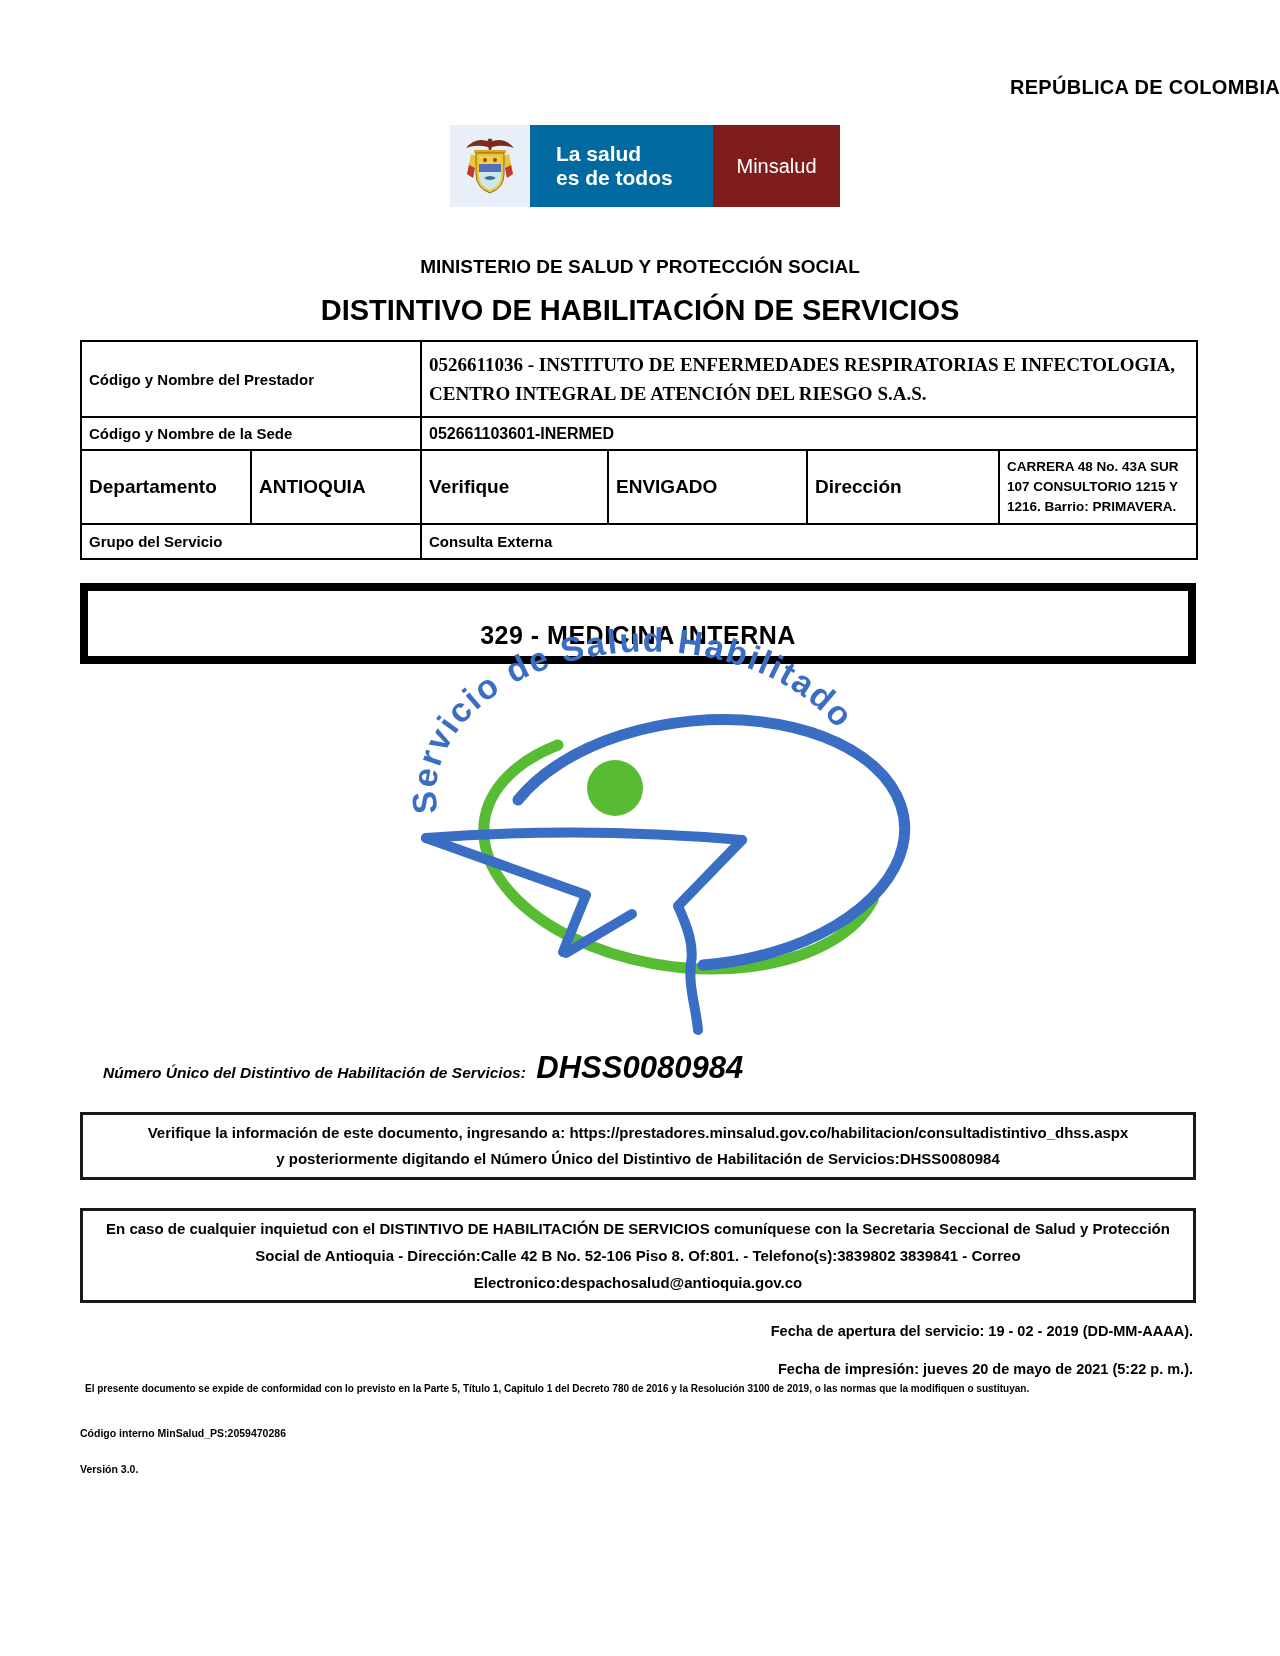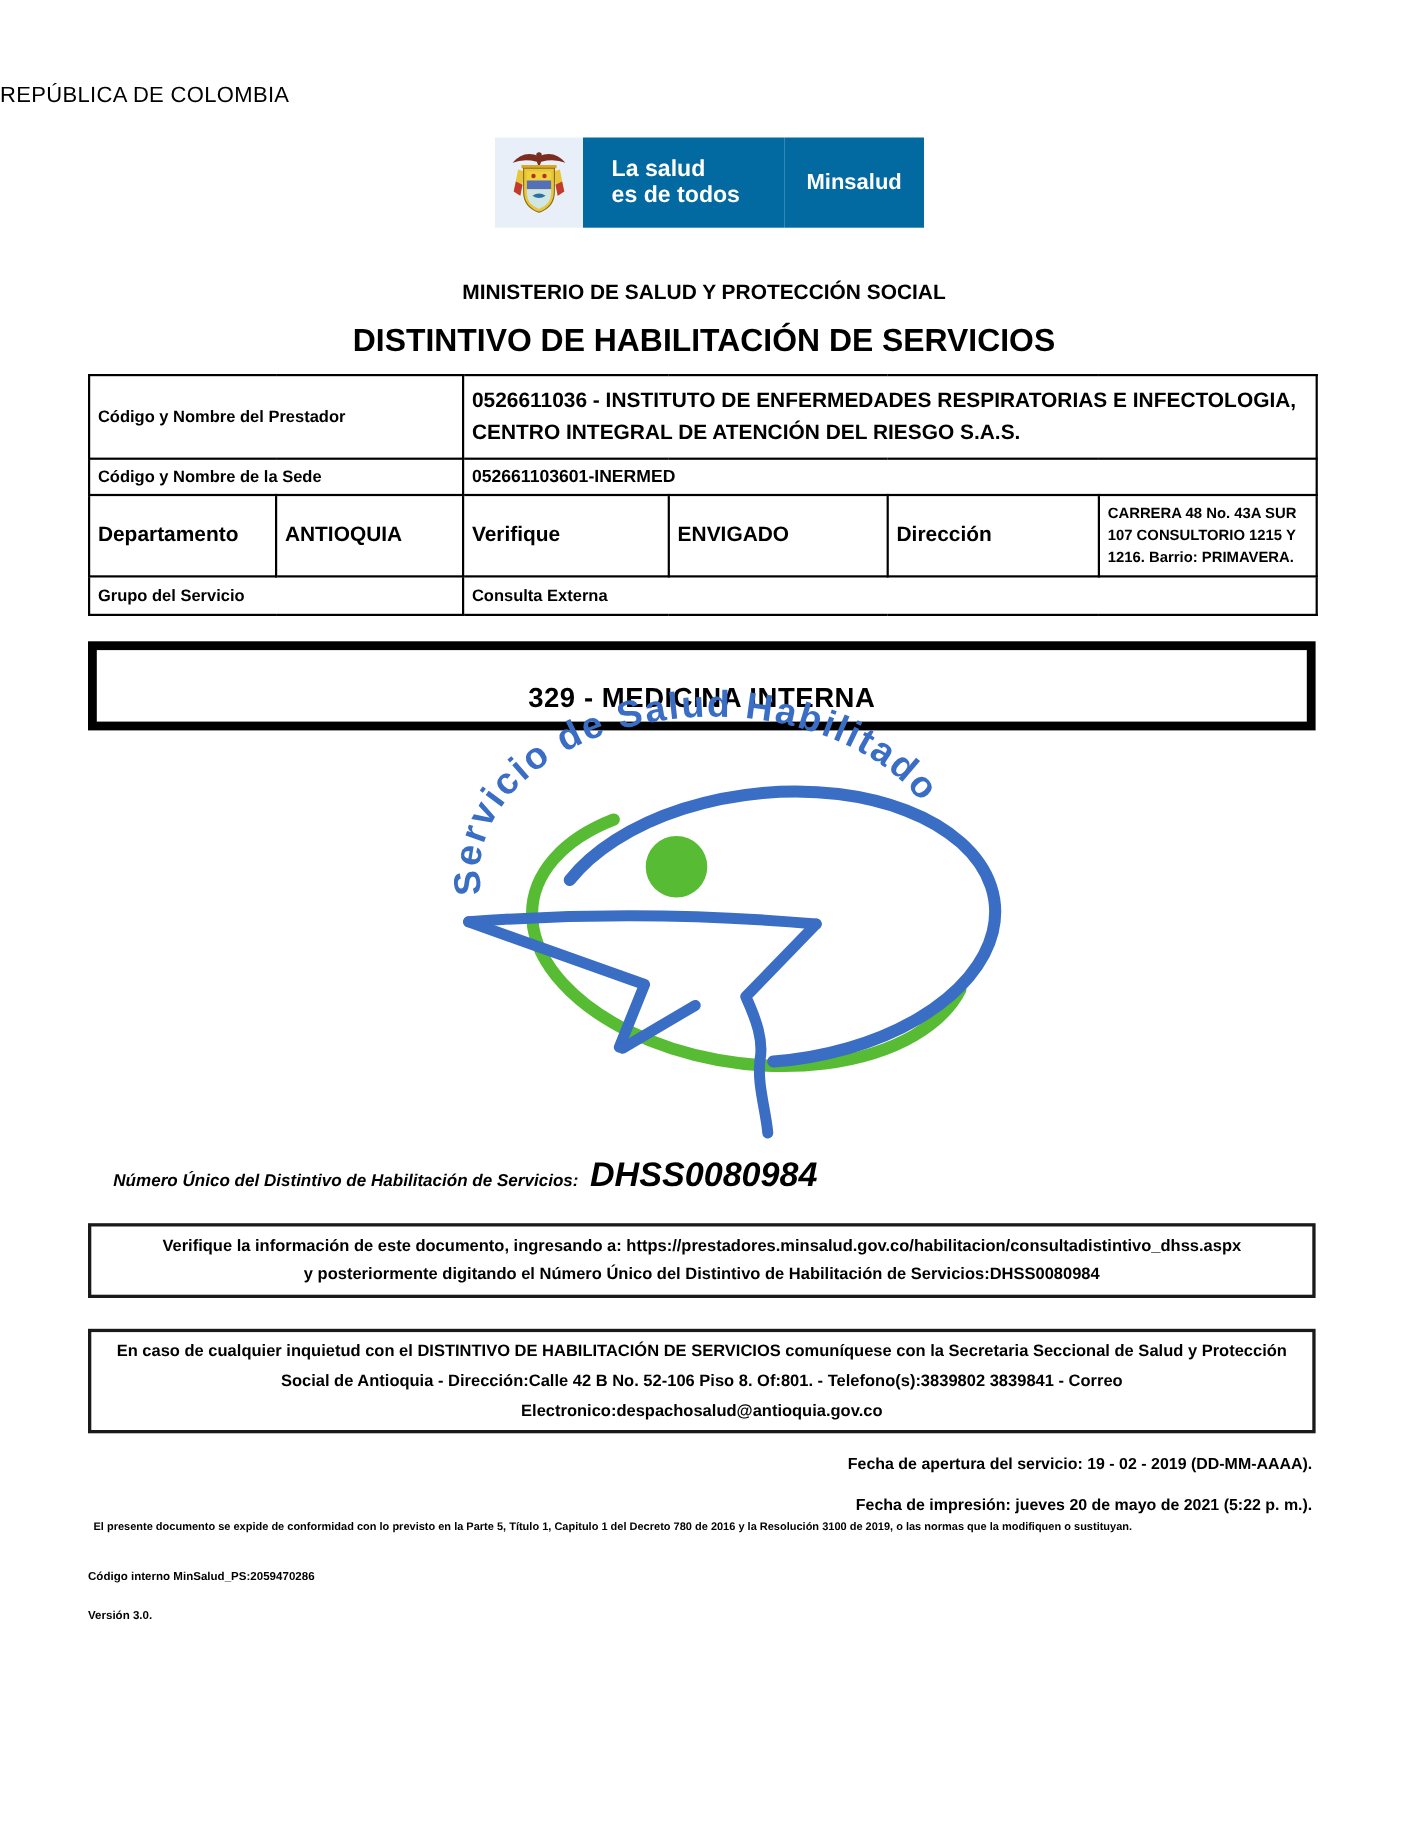--- a/index.html
+++ b/index.html
@@ -1,41 +1,41 @@
 <!DOCTYPE html>
 <html><head>
 <meta charset="utf-8">
 <style>
   html,body { margin:0; padding:0; background:#fff; }
   .page {
     position:relative; width:1280px; height:1656px; background:#ffffff;
     font-family:"Liberation Sans", sans-serif; color:#000; overflow:hidden;
   }
   .republic {
-    position:absolute; top:76px; left:0; width:100%; text-align:left;
-    font-size:20px; font-weight:normal; letter-spacing:.3px;
+    position:absolute; top:76px; left:0; width:100%; text-align:right;
+    font-size:20px; font-weight:bold; letter-spacing:.3px;
   }
   
   .minsalud { position:absolute; top:125px; left:450px; width:390px; height:82px; display:flex; }
   .ms-left  { width:80px; background:#e9eff9; display:flex; align-items:center; justify-content:center; }
   .ms-mid   { width:183px; background:#0369a1; color:#fff; display:flex; flex-direction:column;
               justify-content:center; padding-left:26px; box-sizing:border-box;
               font-size:21px; font-weight:bold; line-height:1.15; }
-  .ms-right { flex:1; background:#0369a1; color:#fff; display:flex; align-items:center;
-              justify-content:center; font-size:20px; font-weight:bold; }
+  .ms-right { flex:1; background:#7f1d1d; color:#fff; display:flex; align-items:center;
+              justify-content:center; font-size:20px; font-weight:normal; }
   .ministry { position:absolute; top:256px; left:0; width:100%; text-align:center;
               font-size:19px; font-weight:bold; }
   .doctitle { position:absolute; top:294px; left:0; width:100%; text-align:center;
               font-size:29px; font-weight:bold; }
   
   .info-table { position:absolute; top:340px; left:80px; width:1116px;
                 border-collapse:collapse; table-layout:fixed; }
   .info-table td { border:2px solid #000; font-weight:bold; padding:2px 7px; vertical-align:middle; font-size:15px; }
   .r1 td { height:70px; }
-  .r1 .val { font-size:19px; line-height:1.55; }
+  .r1 .val { font-size:19px; line-height:1.55;font-family:Liberation Serif, serif; }
   .r2 td { height:27px; }
   .r2 .val { font-size:16px; }
   .r3 td { height:68px; font-size:19px; }
   .r3 .addr { font-size:13.5px; line-height:1.5;margin-top:24px; }
   .r4 td { height:29px; }
   
   .service-box { position:absolute; top:583px; left:80px; width:1116px; height:81px;
                  box-sizing:border-box; border:8px solid #000; display:flex;
                  align-items:flex-end; justify-content:center; padding-bottom:6px;
                  font-size:25px; font-weight:bold; letter-spacing:.5px; }

